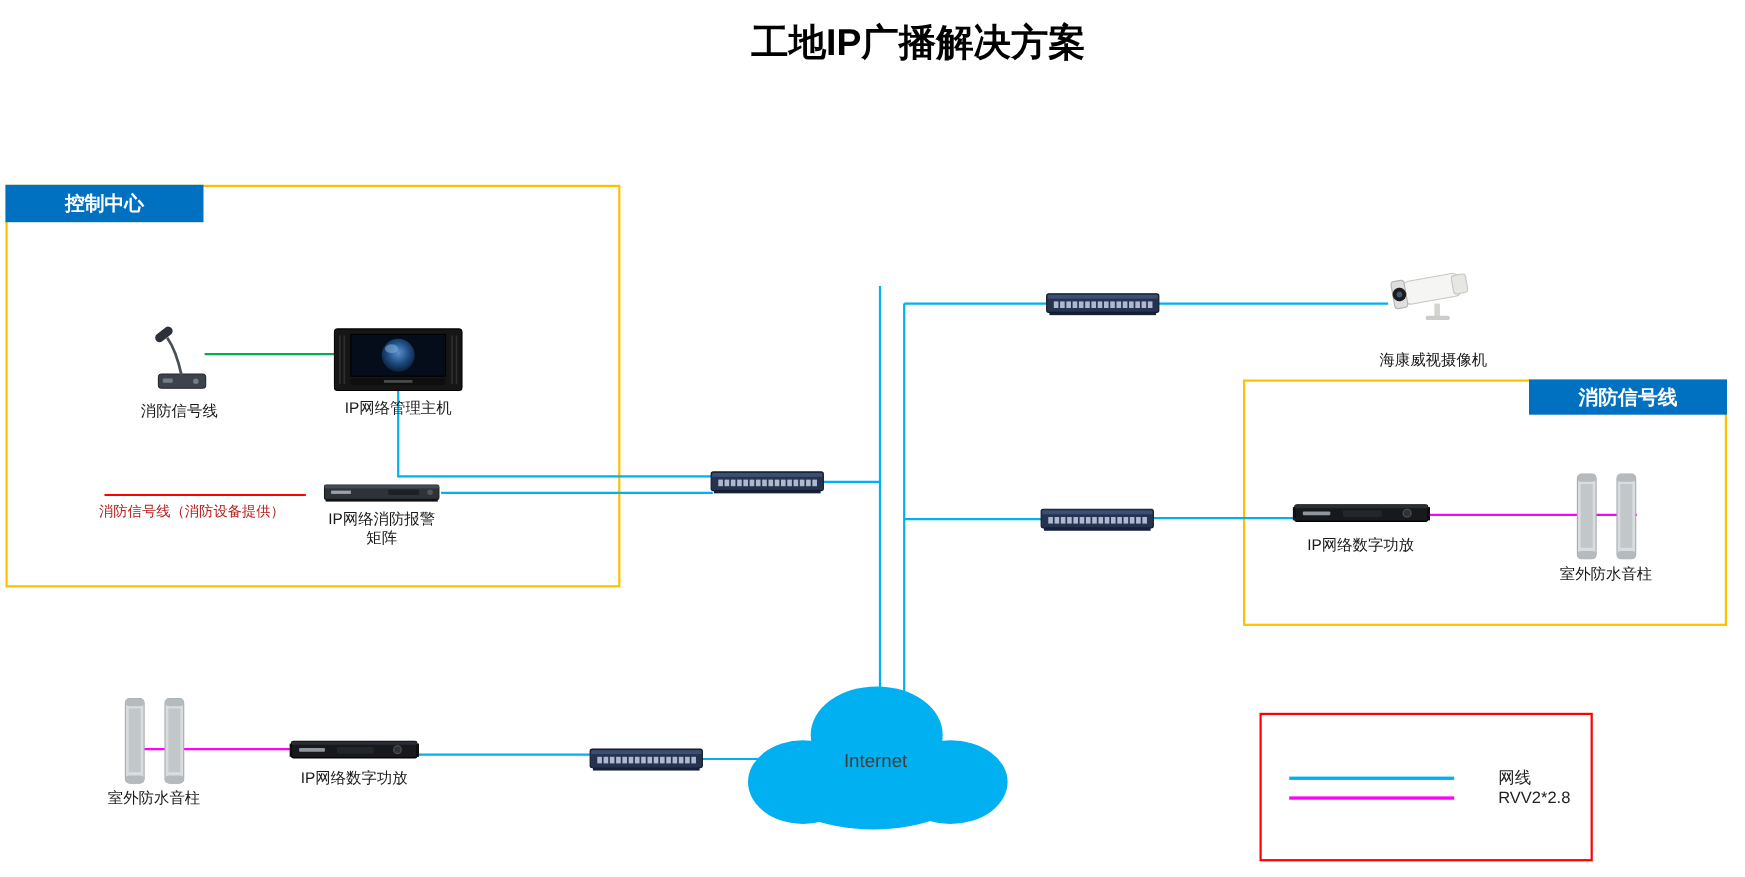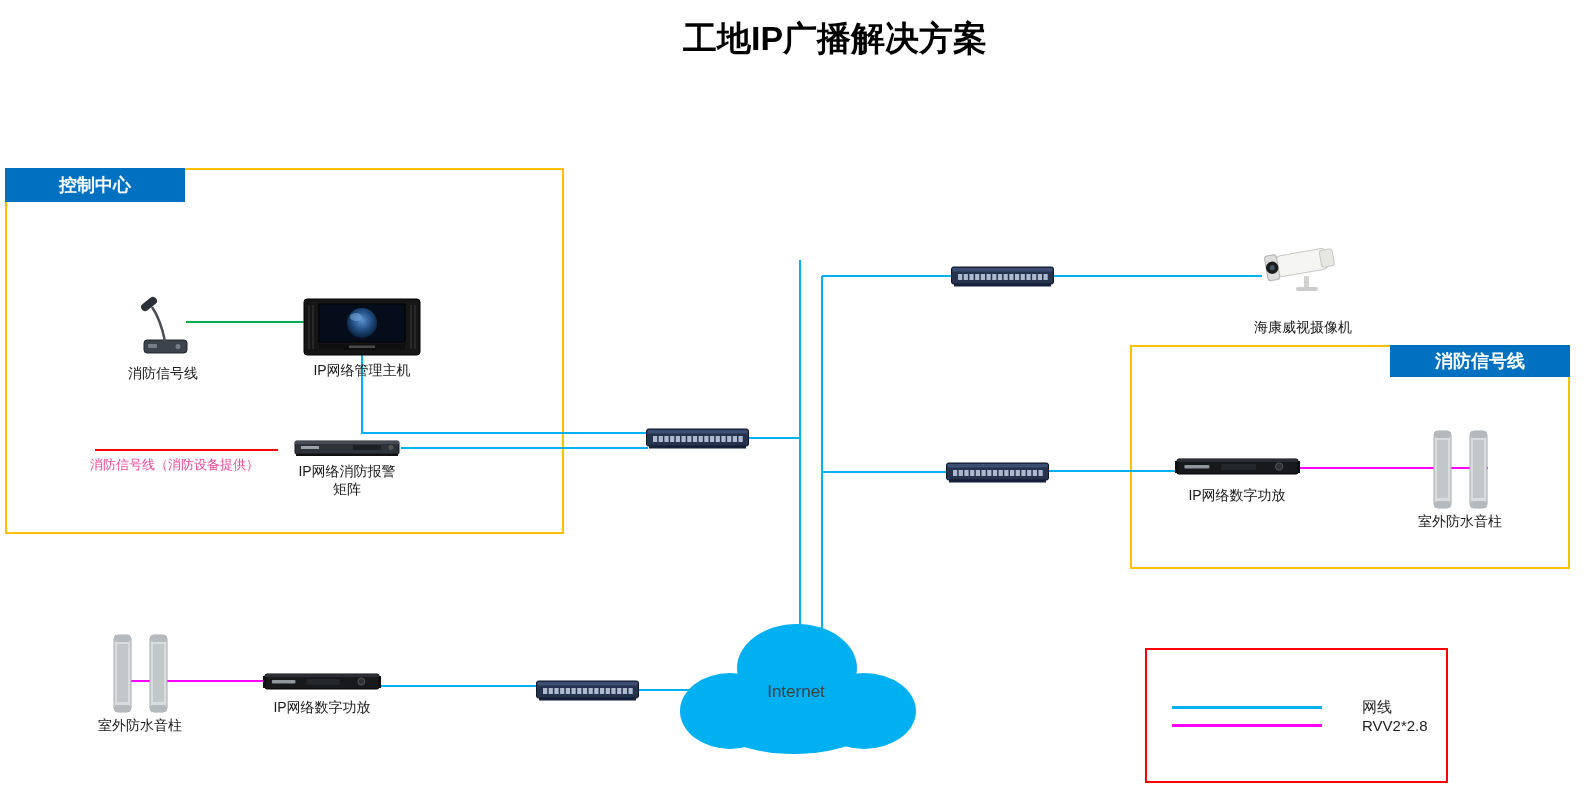--- a/index.html
+++ b/index.html
@@ -18,21 +18,21 @@
     font-weight:700;z-index:2;}
   .overlay{position:absolute;left:0;top:0;z-index:1;}
   .overlay path{fill:none;stroke-width:2px;}
   .net{stroke:#00b0f0;}
   .audio{stroke:#00b050;}
   .rvv{stroke:#ff00ff;}
   .fire{stroke:#ff0000;}
   .device{position:absolute;z-index:3;}
   .device svg{display:block;width:100%;height:100%;}
   .dev-label{position:absolute;z-index:2;font-size:14px;color:#1a1a1a;text-align:center;line-height:1.3;}
-  .fire-note{position:absolute;left:90px;top:456px;width:200px;font-size:13px;color:#ec4899;z-index:2;}
+  .fire-note{position:absolute;left:90px;top:456px;width:200px;font-size:13px;color:#b91c1c;z-index:2;}
   .cloud{position:absolute;left:672px;top:616px;width:248px;height:142px;z-index:2;}
   .cloud svg{position:absolute;left:0;top:0;width:100%;height:100%;}
   .cloud-label{position:absolute;left:0;top:0;right:0;bottom:0;display:flex;align-items:center;
     justify-content:center;color:#404040;font-size:17px;padding-top:10px;text-align:right;}
   .legend{position:absolute;left:1145px;top:648px;width:303px;height:135px;border:2px solid #ff0000;
     z-index:2;display:flex;flex-direction:column;justify-content:center;padding:6px 0;
     box-sizing:border-box;background:#fff;}
   .legend-row{display:flex;align-items:center;}
   .legend-swatch{width:150px;height:3px;margin-left:25px;}
   .legend-text{margin-left:40px;font-size:15px;color:#222;}

